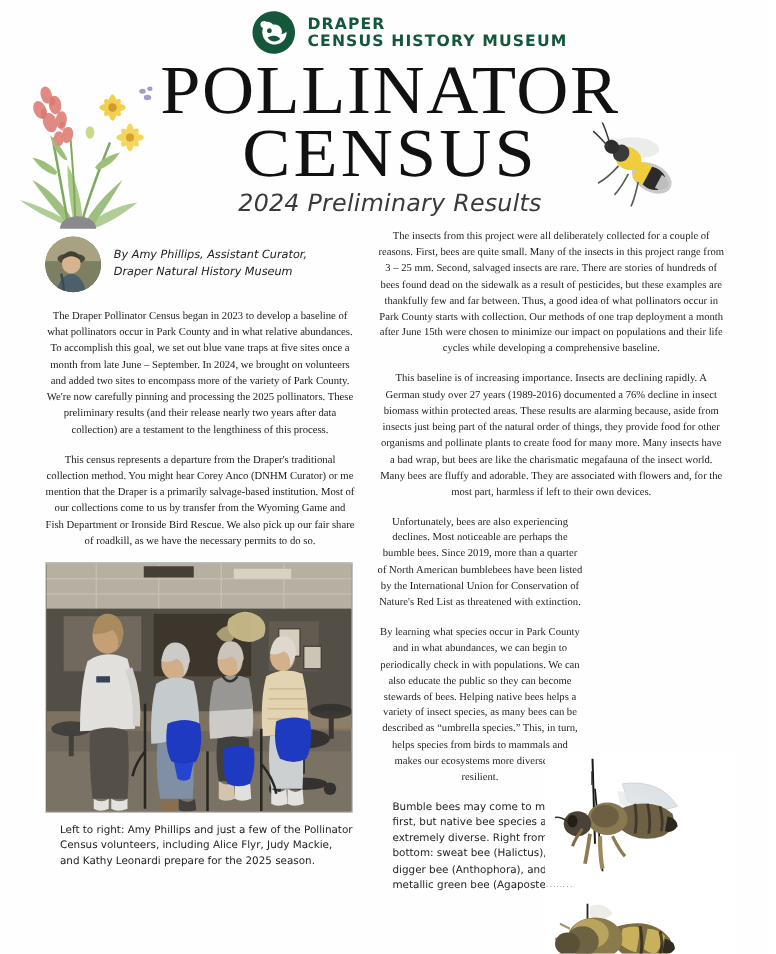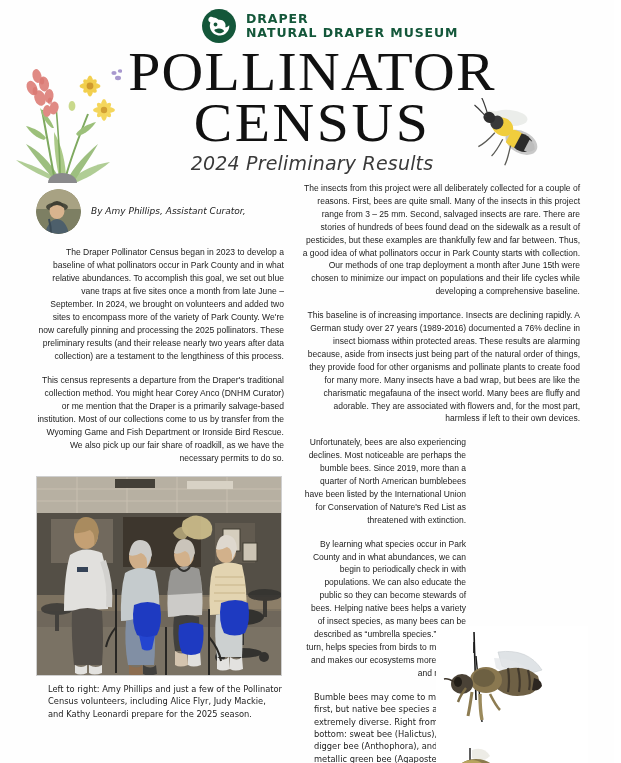--- a/index.html
+++ b/index.html
@@ -148,26 +148,26 @@
   .byline-text {
     font-family: "DejaVu Sans", sans-serif;
     font-style: italic;
     font-weight: normal;
     font-size: 9px;
     line-height: 1.45;
     color: #222;
   }
 
   p.body {
-    font-family: Liberation Sans, sans-serif;
+    font-family: Liberation Serif, serif;
     font-size: 8.55px;
     line-height: 1.52;
     color: #1c1c1c;
     margin: 0 0 11px 0;
-    text-align: right;
+    text-align: center;
   }
   .col-right p.body { font-size: 8.5px; }
 
   .caption {
     font-family: "DejaVu Sans", sans-serif;
     font-size: 8.3px;
     line-height: 1.5;
     color: #222;
     margin: 7px 0 0 12px;
   }
@@ -318,21 +318,21 @@
                  C23 27.4 26.2 25 27.6 21.6 C28.2 20.1 28.4 18.6 28.2 17.2
                  C27.2 18.4 25.8 19.2 24.2 19.3 C24.9 17.5 24.6 15.4 23.4 13.9
                  C22 12.2 19.8 11.4 17.6 11.8 C16.4 10.4 14.5 9.4 12.5 9.5 Z" fill="#ffffff"></path>
         <path d="M14.5 14.5 C13.4 14.5 12.6 15.4 12.6 16.5 C12.6 17.6 13.4 18.4 14.5 18.4
                  C15.6 18.4 16.4 17.6 16.4 16.5 C16.4 15.4 15.6 14.5 14.5 14.5 Z" fill="#14573a"></path>
         <path d="M18.5 20.5 C20.5 20.5 22.3 21.6 23.2 23.2 C21.8 24.6 19.8 25.4 17.8 25.2
                  C15.8 25 14 23.8 13.2 22 C14.5 21 16.4 20.5 18.5 20.5 Z" fill="#14573a"></path>
       </svg>
       <div class="brand-text">
         <span class="brand-line1">DRAPER</span>
-        <span class="brand-line2">NATURAL DRAPER MUSEUM</span>
+        <span class="brand-line2">CENSUS HISTORY MUSEUM</span>
       </div>
     </div>
 
     <div class="title-wrap">
       <div class="title-main">POLLINATOR</div>
       <div class="title-sub">CENSUS</div>
       <div class="title-tagline">2024 Preliminary Results</div>
     </div>
   </div>
 
@@ -355,20 +355,21 @@
               <ellipse cx="21" cy="18" rx="11" ry="4.5" fill="#4a4a3c"></ellipse>
               <ellipse cx="21" cy="22" rx="7.5" ry="8" fill="#d8b48e"></ellipse>
               <path d="M14 19 q7 -6 14 0 q0 -6 -7 -7 q-7 1 -7 7 z" fill="#3f3f33"></path>
               <path d="M9 45 q3 -14 12 -15 q9 1 12 15 z" fill="#4d5f6b"></path>
               <path d="M13 30 q2 8 2 15" stroke="#3a4a55" stroke-width="2" fill="none"></path>
             </g>
           </svg>
         </div>
         <div class="byline-text">
           <div>By Amy Phillips, Assistant Curator,</div>
+          <div>Draper Natural History Museum</div>
         </div>
       </div>
 
       <p class="body">The Draper Pollinator Census began in 2023 to develop a baseline of what pollinators occur in Park County and in what relative abundances. To accomplish this goal, we set out blue vane traps at five sites once a month from late June – September. In 2024, we brought on volunteers and added two sites to encompass more of the variety of Park County. We're now carefully pinning and processing the 2025 pollinators. These preliminary results (and their release nearly two years after data collection) are a testament to the lengthiness of this process.</p>
       <p class="body">This census represents a departure from the Draper's traditional collection method. You might hear Corey Anco (DNHM Curator) or me mention that the Draper is a primarily salvage-based institution. Most of our collections come to us by transfer from the Wyoming Game and Fish Department or Ironside Bird Rescue. We also pick up our fair share of roadkill, as we have the necessary permits to do so.</p>
 
       <div class="photo-frame">
         <svg viewBox="0 0 246 200" width="246" height="200" preserveAspectRatio="none">
 
           <rect x="0" y="0" width="246" height="200" fill="#6f6960"></rect>

